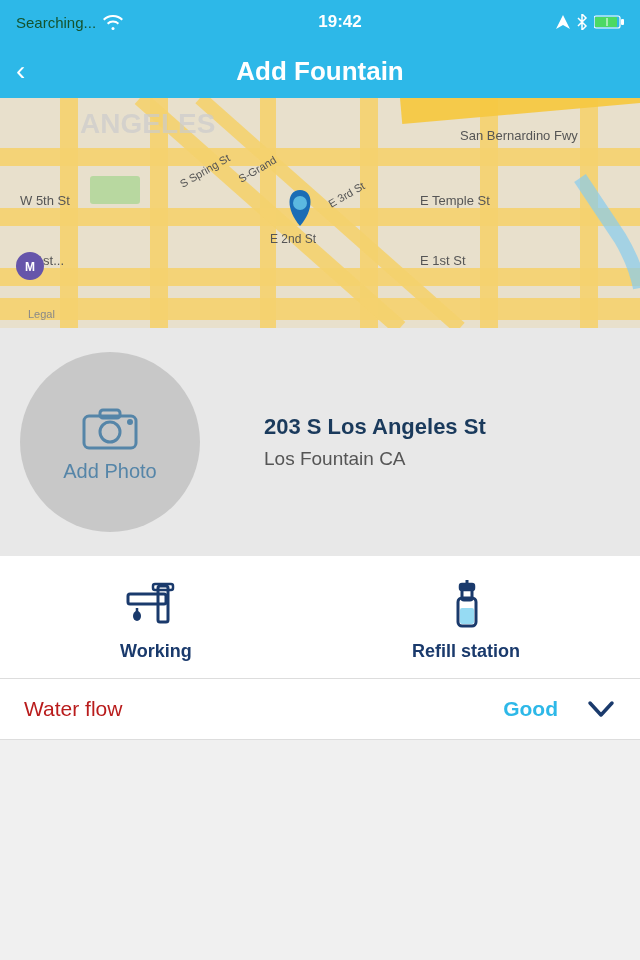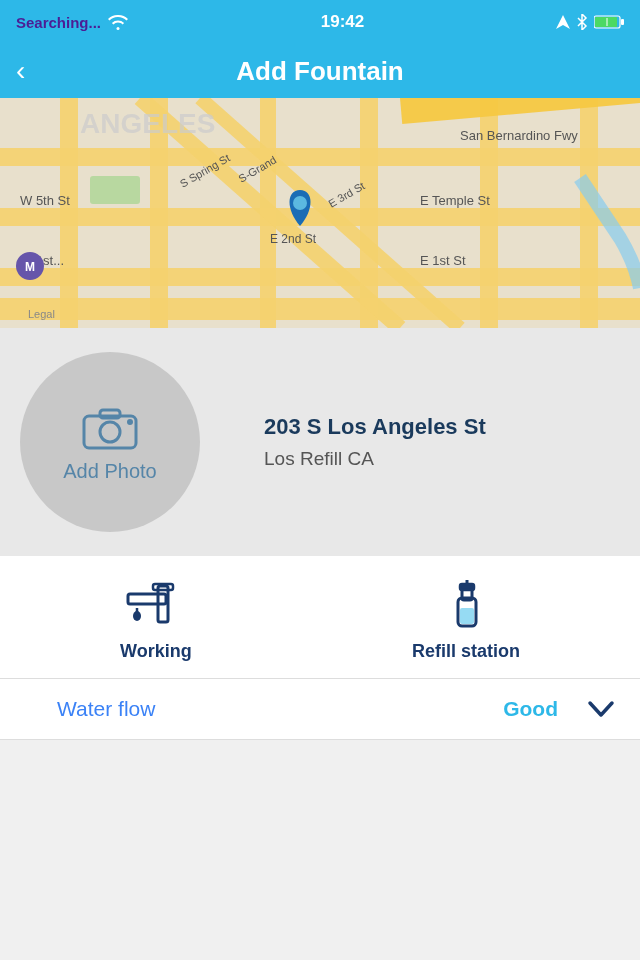--- a/index.html
+++ b/index.html
@@ -18,23 +18,23 @@
       background: #2db8e8;
       display: flex;
       align-items: center;
       justify-content: space-between;
       padding: 0 16px;
     }
     .status-left {
       display: flex;
       align-items: center;
       gap: 6px;
-      color: #4c1d95;
+      color: #14532d;
       font-size: 15px;
-      font-weight: 700;
+      font-weight: 400;
     }
     .status-center {
       color: white;
       font-size: 17px;
       font-weight: 700;
     }
     .status-right {
       display: flex;
       align-items: center;
       gap: 6px;
@@ -153,25 +153,24 @@
     
     .water-flow-row {
       background: white;
       display: flex;
       align-items: center;
       padding: 18px 24px;
       border-bottom: 1px solid #ddd;
       gap: 16px;
     }
     .water-flow-label {
-      color: #3b82f6;
+      color: #b91c1c;
       font-size: 21px;
       font-weight: 500;
       flex: 1;
-      margin-left: 33px;
     }
     .water-flow-value {
       color: #2db8e8;
       font-size: 21px;
       font-weight: 600;
       margin-right: 12px;
     }
   </style>
 </head>
 <body>
@@ -267,21 +266,21 @@
     <svg width="60" height="50" viewBox="0 0 60 50" fill="none" class="camera-icon">
       <rect x="4" y="14" width="52" height="32" rx="5" stroke="#5585a8" stroke-width="3"></rect>
       <circle cx="30" cy="30" r="10" stroke="#5585a8" stroke-width="3"></circle>
       <rect x="20" y="8" width="20" height="8" rx="3" stroke="#5585a8" stroke-width="3"></rect>
       <circle cx="50" cy="20" r="3" fill="#5585a8"></circle>
     </svg>
     <span class="add-photo-label">Add Photo</span>
   </div>
   <div class="address-block">
     <div class="address-line1">203 S Los Angeles St</div>
-    <div class="address-line2">Los Refill CA</div>
+    <div class="address-line2">Los Fountain CA</div>
   </div>
 </div>
 
 <div class="features-row">
 
   <div class="feature-item">
     <svg width="65" height="55" viewBox="0 0 65 55" fill="none">
 
       <rect x="5" y="18" width="38" height="10" rx="2" stroke="#1a3a6c" stroke-width="3"></rect>
 

